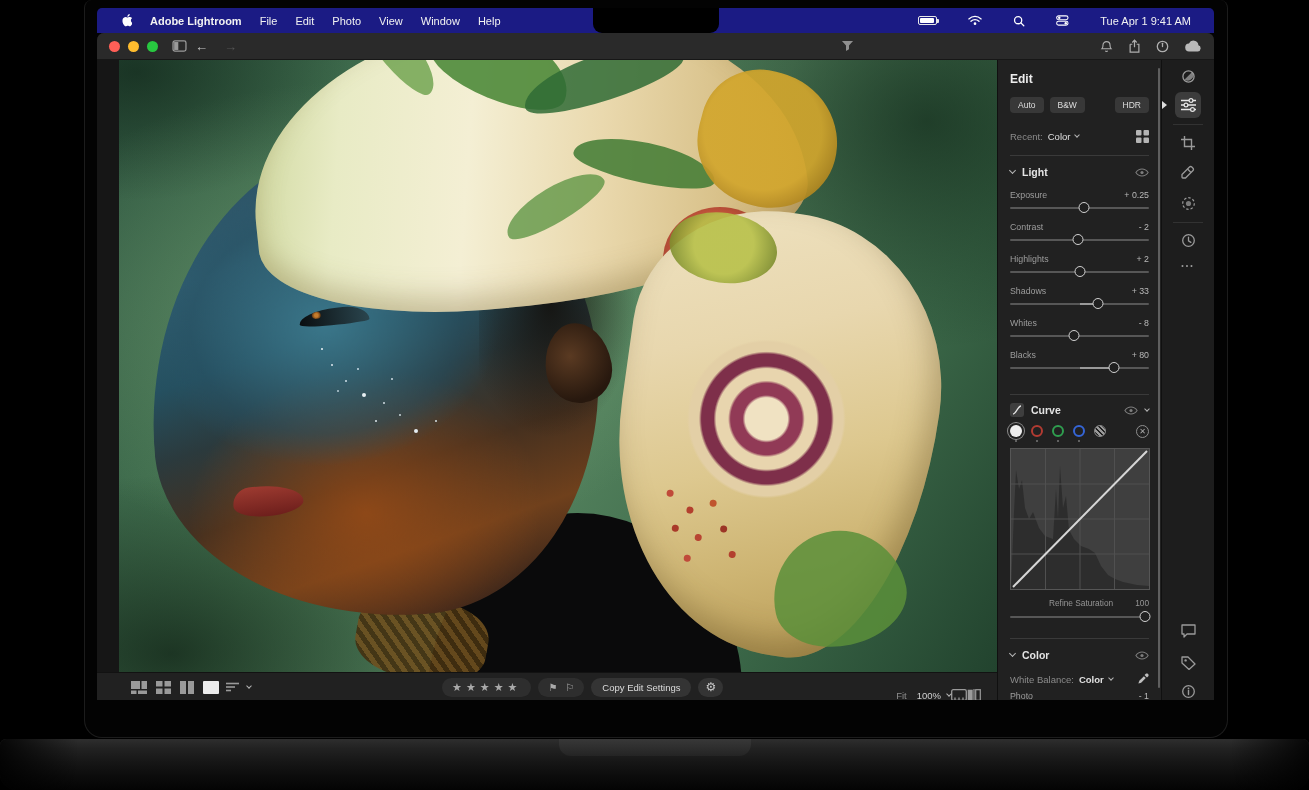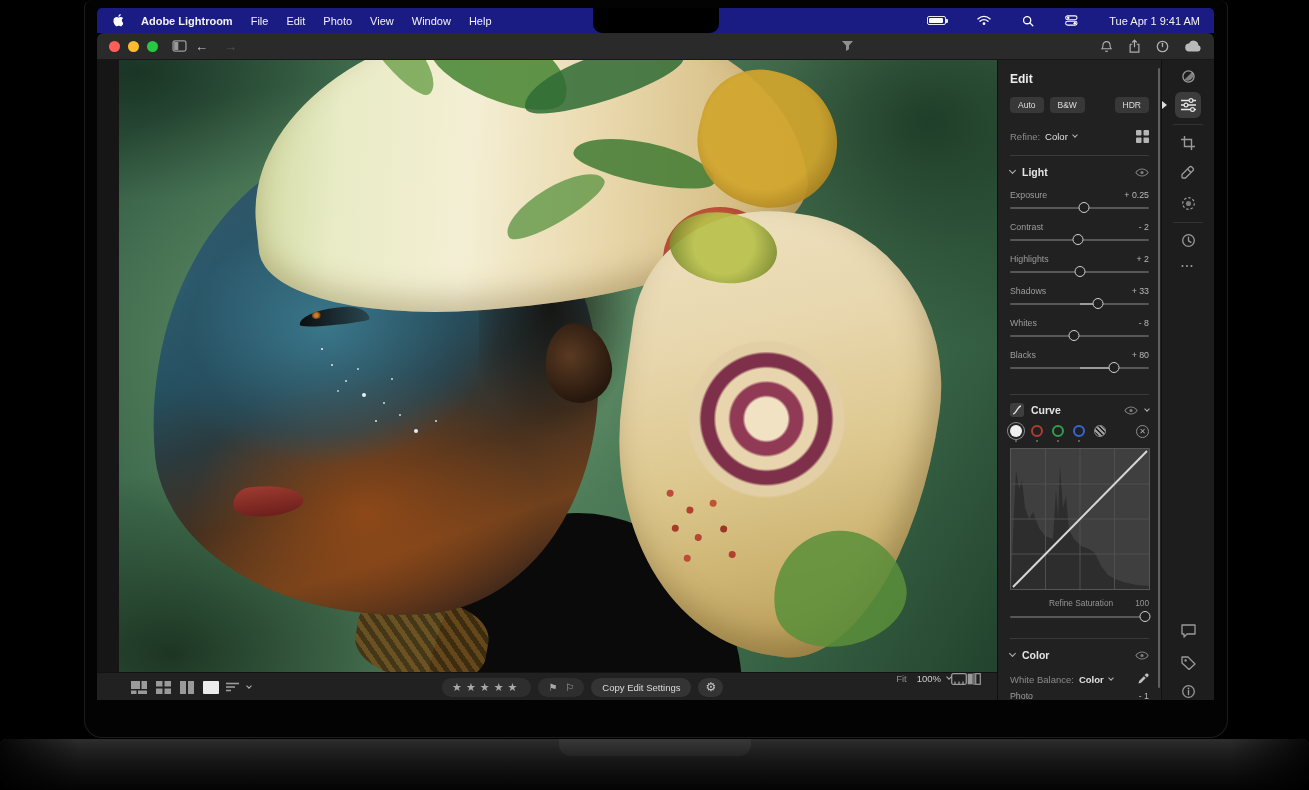--- a/index.html
+++ b/index.html
@@ -18,21 +18,21 @@
   .base { position:absolute; left:0; top:739px; width:1309px; height:51px;
           background:linear-gradient(180deg,#2e2e2e 0%,#222 18%,#161616 45%,#0b0b0b 75%,#040404 100%);
           border-radius:6px 6px 16px 16px; }
   .base::after { content:""; position:absolute; inset:0; border-radius:inherit;
           background:linear-gradient(90deg,rgba(0,0,0,.85) 0%,transparent 6%,transparent 94%,rgba(0,0,0,.85) 100%); }
   .lip { position:absolute; left:50%; transform:translateX(-50%); top:0; width:192px; height:17px;
          background:linear-gradient(180deg,#383838,#242424); border-radius:0 0 12px 12px; z-index:3; }
 
   
   .menubar { position:relative; height:25px; background:#1b1b84; display:flex; align-items:center;
-             padding:0 14px; color:#f2f2f2; font-size:11px; gap:18px; z-index:30; }
+             padding:0 23px; color:#f2f2f2; font-size:11px; gap:18px; z-index:30; }
   .menubar .app-name { font-weight:bold; }
   .mb-right { margin-left:auto; display:flex; align-items:center; gap:31px; }
   .battery { width:19px; height:9px; border:1px solid #e8e8e8; border-radius:2px; position:relative; }
   .battery::before { content:""; position:absolute; left:1px; top:1px; bottom:1px; width:14px; background:#fff; border-radius:1px; }
   .battery::after { content:""; position:absolute; right:-3px; top:2px; width:2px; height:4px; background:#e8e8e8; border-radius:0 1px 1px 0; }
 
   
   .app { position:relative; height:667px; background:#1e1e1e; border-radius:7px 7px 0 0; overflow:hidden; }
   .app-toolbar { height:27px; background:#2a2a2a; border-bottom:1px solid #171717;
                  display:flex; align-items:center; padding:0 12px; position:relative; }
@@ -121,21 +121,21 @@
   .bt-left { position:absolute; left:34px; top:0; height:28px; display:flex; align-items:center; gap:9px; }
   .bt-sort { position:absolute; left:129px; top:0; height:28px; display:flex; align-items:center; gap:7px; }
   .bt-center { position:absolute; left:345px; top:0; height:28px; display:flex; align-items:center; gap:7px; }
   .pill { background:#2e2e2e; border-radius:11px; height:19px; display:flex; align-items:center;
           padding:0 10px; gap:8px; }
   .stars { letter-spacing:4px; font-size:11px; color:#a9a9a9; white-space:nowrap; }
   .flag { font-size:10px; color:#a9a9a9; }
   .copy-pill { background:#343434; border-radius:11px; height:19px; display:flex; align-items:center; padding:0 11px; gap:9px; }
   .copy-label { font-size:9.5px; color:#dcdcdc; }
   .gear { font-size:12px; color:#c8c8c8; }
-  .bt-right { position:absolute; right:16px; top:0; height:28px; display:flex; align-items:flex-start; }
+  .bt-right { position:absolute; right:16px; top:0; height:28px; display:flex; align-items:flex-end; }
   .zoom-fit { color:#8c8c8c; font-size:9.5px; }
   .zoom-val { color:#cfcfcf; font-size:9.5px; margin-left:4px; }
 
   
   .edit-panel { width:164px; background:#212121; border-left:1px solid #101010; position:relative;
                 padding:12px 12px 0; color:#cfcfcf; }
   .panel-scroll { position:absolute; right:1px; top:8px; width:2px; height:620px; background:#5f5f5f; border-radius:1px; }
   .p-title { font-size:12px; font-weight:bold; color:#ededed; }
   .btn-row { margin-top:11px; display:flex; gap:6px; align-items:center; }
   .pbtn { background:#383838; color:#dedede; font-size:8.5px; padding:3px 8px; border-radius:4px; }
@@ -374,21 +374,21 @@
 
             <div class="p-title">Edit</div>
 
             <div class="btn-row">
               <span class="pbtn">Auto</span>
               <span class="pbtn">B&amp;W</span>
               <span class="pbtn hdr">HDR</span>
             </div>
 
             <div class="profile-row">
-              <span class="dim">Refine:</span>
+              <span class="dim">Recent:</span>
               <span class="lite">Color</span>
               <span class="chev tiny"></span>
               <svg class="ml-auto" width="13" height="13" viewBox="0 0 13 13">
                 <rect x="0" y="0" width="5.5" height="5.5" rx="1" fill="#b5b5b5"></rect>
                   <rect x="7.5" y="0" width="5.5" height="5.5" rx="1" fill="#b5b5b5"></rect>
                 <rect x="0" y="7.5" width="5.5" height="5.5" rx="1" fill="#b5b5b5"></rect>
                   <rect x="7.5" y="7.5" width="5.5" height="5.5" rx="1" fill="#b5b5b5"></rect>
               </svg>
             </div>
 

